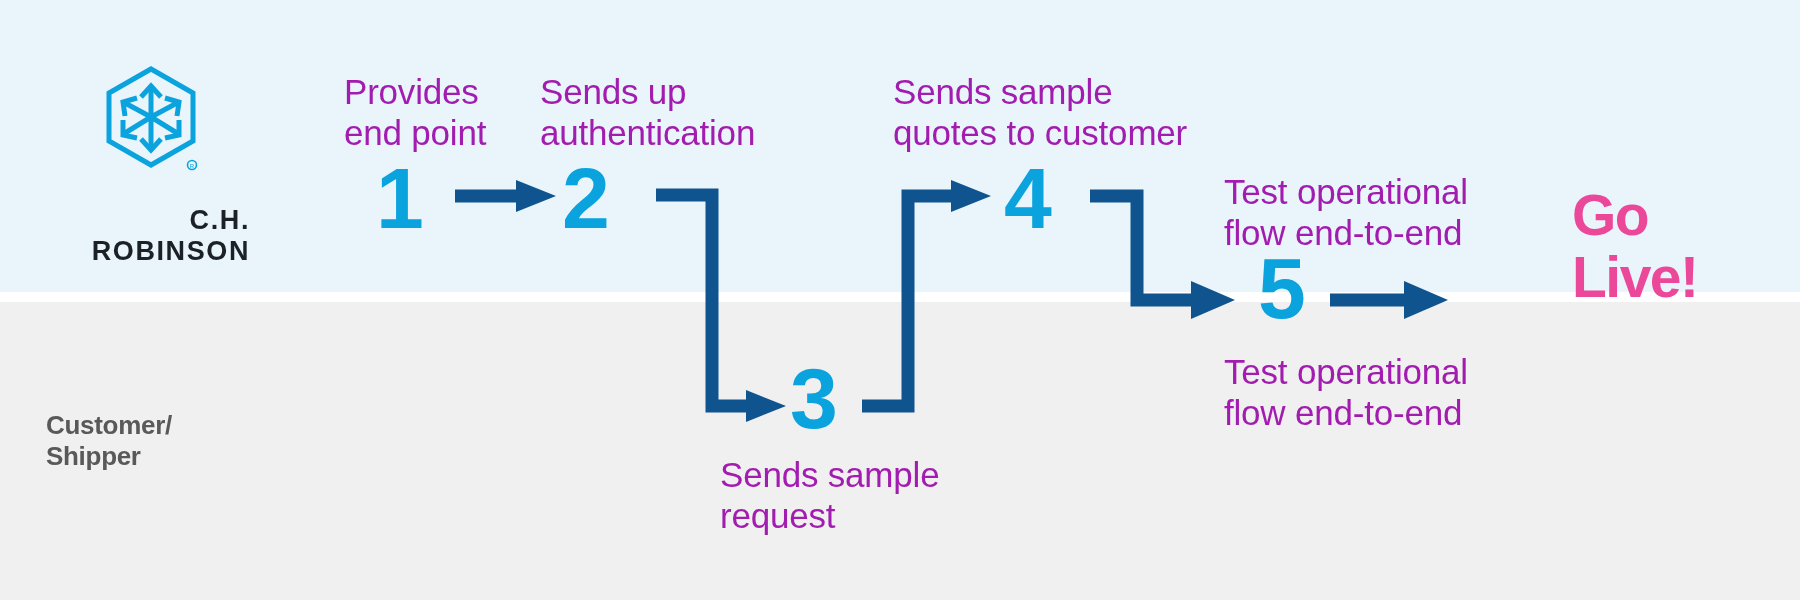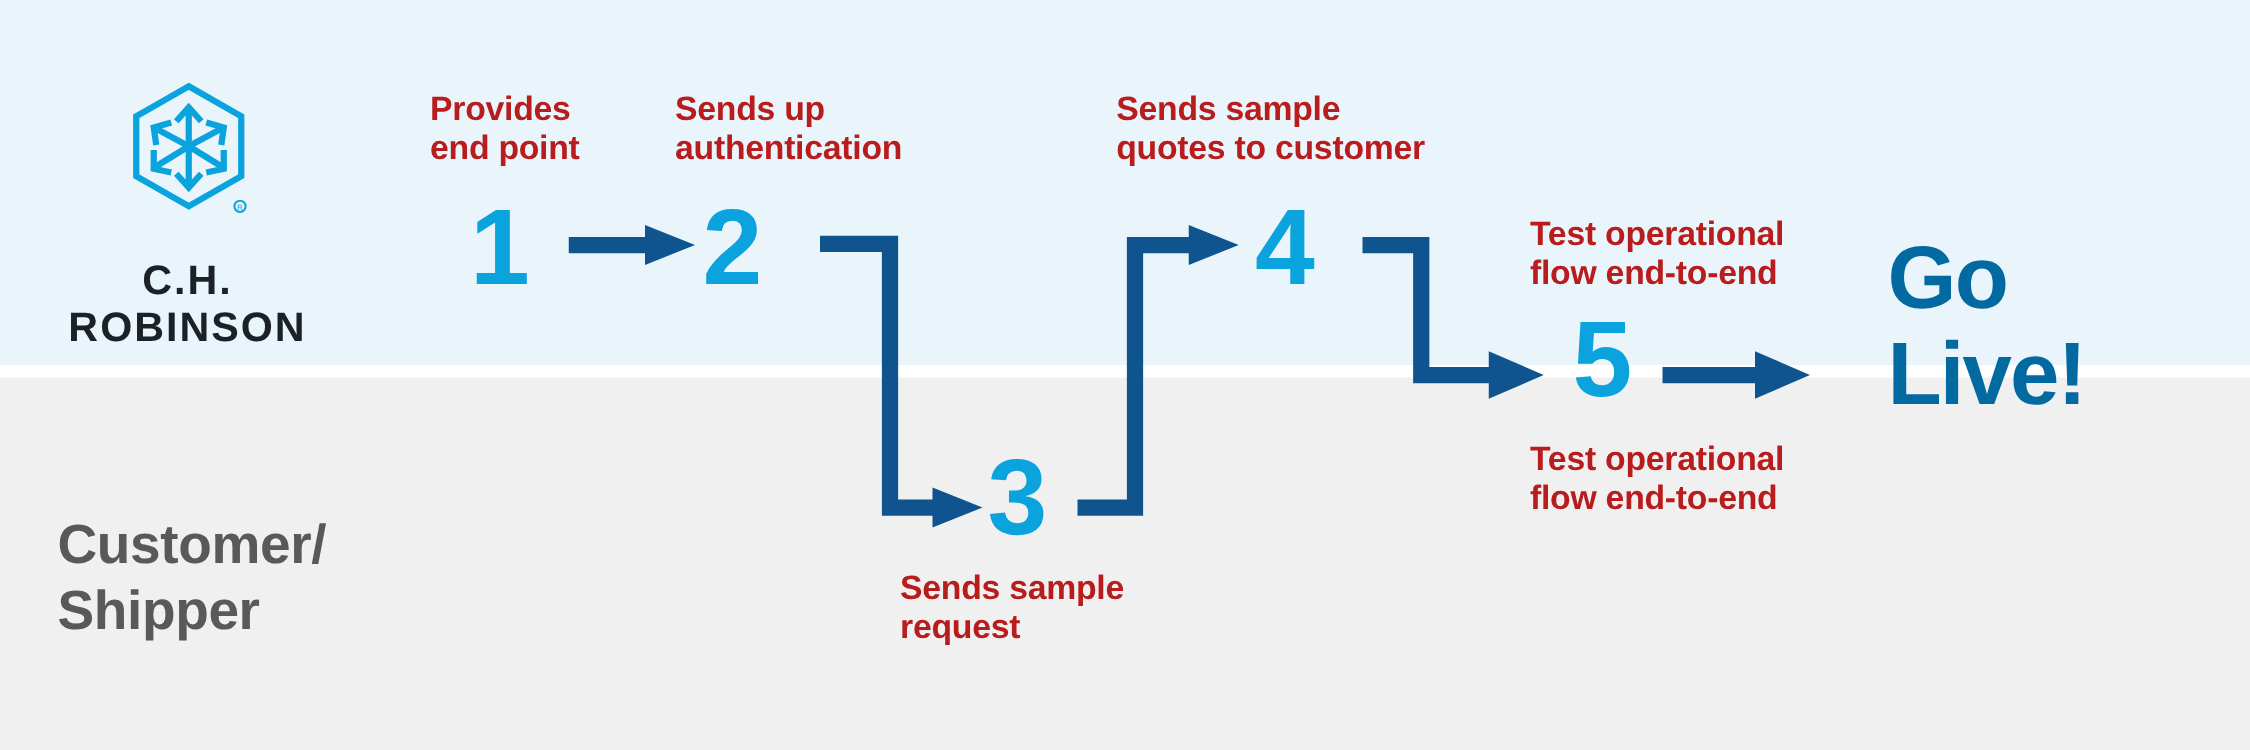--- a/index.html
+++ b/index.html
@@ -39,76 +39,76 @@
   #svg-layer {
     position: absolute;
     left: 0;
     top: 0;
     width: 1800px;
     height: 600px;
   }
 
   .lbl {
     position: absolute;
-    color: #b91c1c;
-    font-weight: bold;
-    font-size: 27px;
+    color: #a21caf;
+    font-weight: normal;
+    font-size: 35px;
     line-height: 1.16;
     letter-spacing: -0.2px;
     white-space: pre-line;
   }
 
   .num {
     position: absolute;
     color: #0aa3dd;
     font-weight: bold;
     font-size: 86px;
     line-height: 1;
     letter-spacing: -1px;
   }
 
   #brand-wordmark {
     position: absolute;
     left: 50px;
     top: 205px;
     width: 200px;
-    text-align: center;
+    text-align: right;
     color: #1b2127;
     font-weight: bold;
-    font-size: 33px;
+    font-size: 27px;
     letter-spacing: 1.6px;
   }
 
   #logo-mark {
     position: absolute;
     left: 103px;
     top: 65px;
     width: 96px;
     height: 108px;
   }
 
   #lane-label {
     position: absolute;
     left: 46px;
     top: 410px;
     color: #595959;
     font-weight: bold;
-    font-size: 44px;
+    font-size: 26px;
     line-height: 1.2;
     letter-spacing: -0.3px;
     white-space: pre-line;
   }
 
   #go-live {
     position: absolute;
-    left: 1510px;
+    left: 1572px;
     top: 185px;
-    color: #0369a1;
-    font-weight: bold;
-    font-size: 71px;
+    color: #ec4899;
+    font-weight: bold;
+    font-size: 57px;
     line-height: 1.08;
     letter-spacing: -1.5px;
     white-space: pre-line;
   }
 
   
   #label-1 { left: 344px;  top: 72px; }
   #label-2 { left: 540px;  top: 72px; }
   #label-4 { left: 893px;  top: 72px; }
   #label-5a { left: 1224px; top: 172px; }

